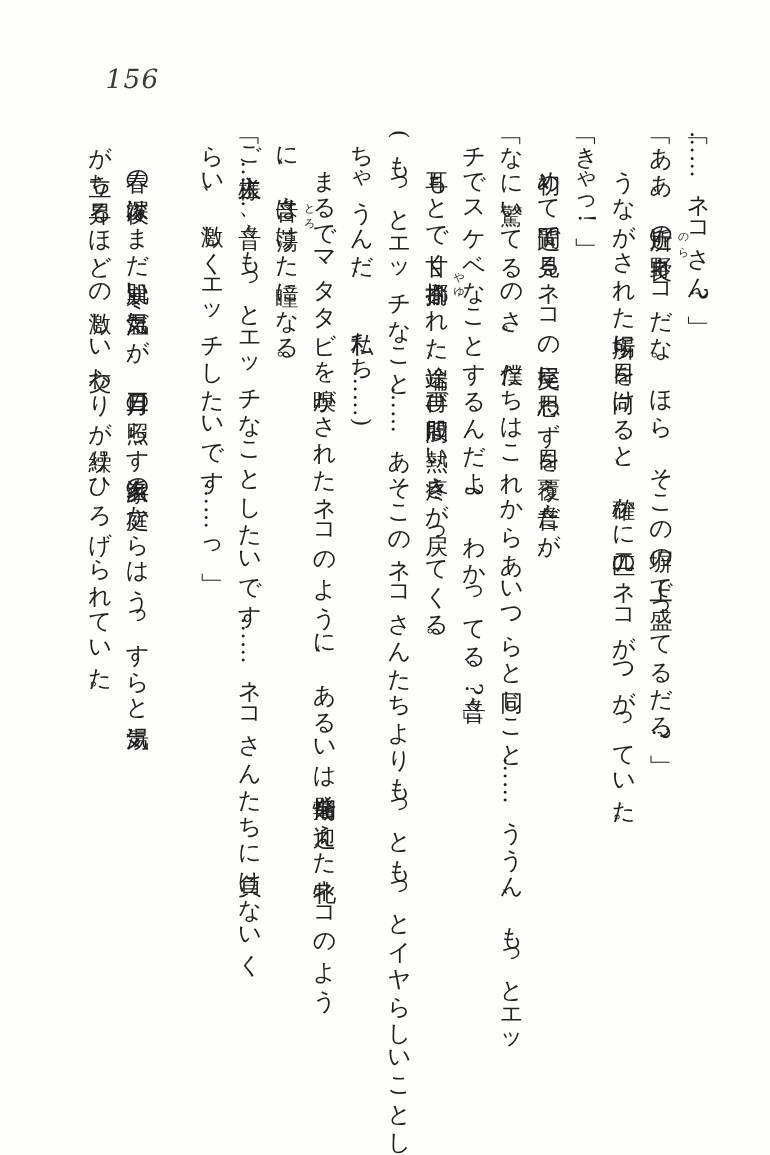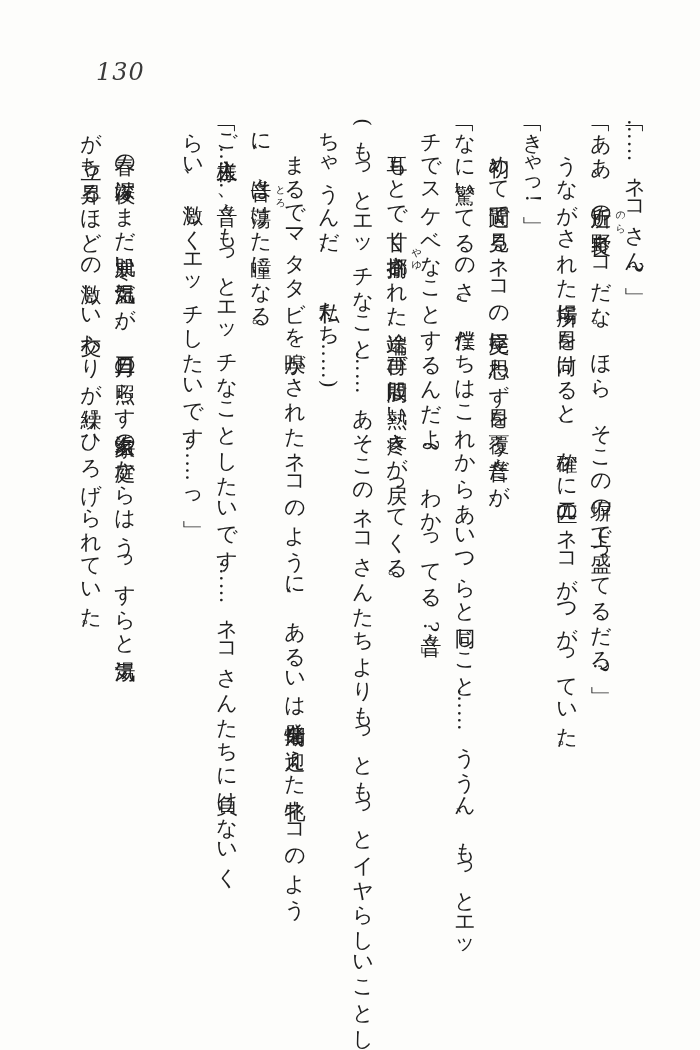--- a/index.html
+++ b/index.html
@@ -62,21 +62,21 @@
     font-size: 10px;
     line-height: 1;
     letter-spacing: 1px;
     color: #2a2a2a;
   }
 </style>
 </head>
 <body>
 
 <div class="page">
-  <div class="page-number">130</div>
+  <div class="page-number">156</div>
   <div class="text-area">
       <div class="line">「……ネコさん?」</div>
       <div class="line">「ああ、近所の<span class="rb">野良<span class="rt">のら</span></span>ネコだな。ほら、そこの塀の上で盛ってるだろ?」</div>
       <div class="line indent">うながされた場所に目を向けると、確かに二匹のネコがつがっていた。</div>
       <div class="line">「きゃっ!」</div>
       <div class="line indent">初めて間近で見るネコの交尾に思わず目を覆う音々だが、</div>
       <div class="line">「なに驚いてるのさ。僕たちはこれからあいつらと同じこと……ううん、もっとエッ</div>
       <div class="line">チでスケベなことするんだよ?　わかってる、音々?」</div>
       <div class="line indent">耳もとで甘く<span class="rb">揶揄<span class="rt">やゆ</span></span>された途端、再び股間に熱い疼きが戻ってくる。</div>
       <div class="line">(もっとエッチなこと……あそこのネコさんたちよりもっともっとイヤらしいことし</div>

